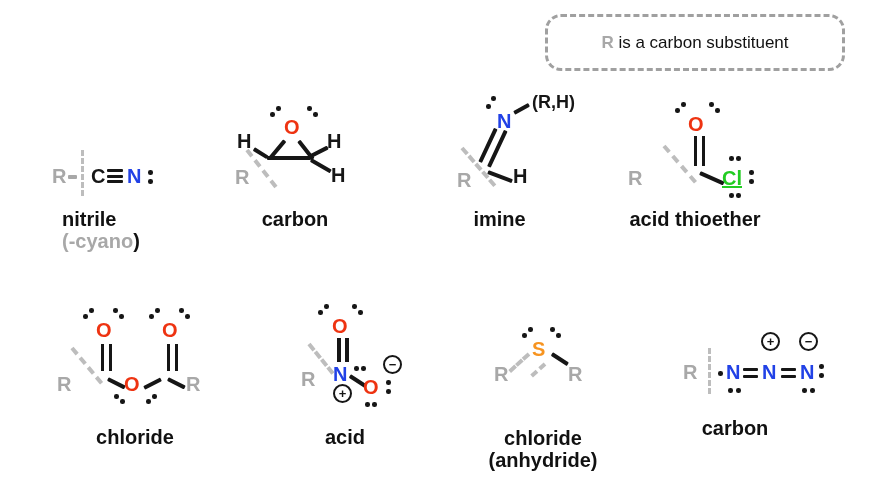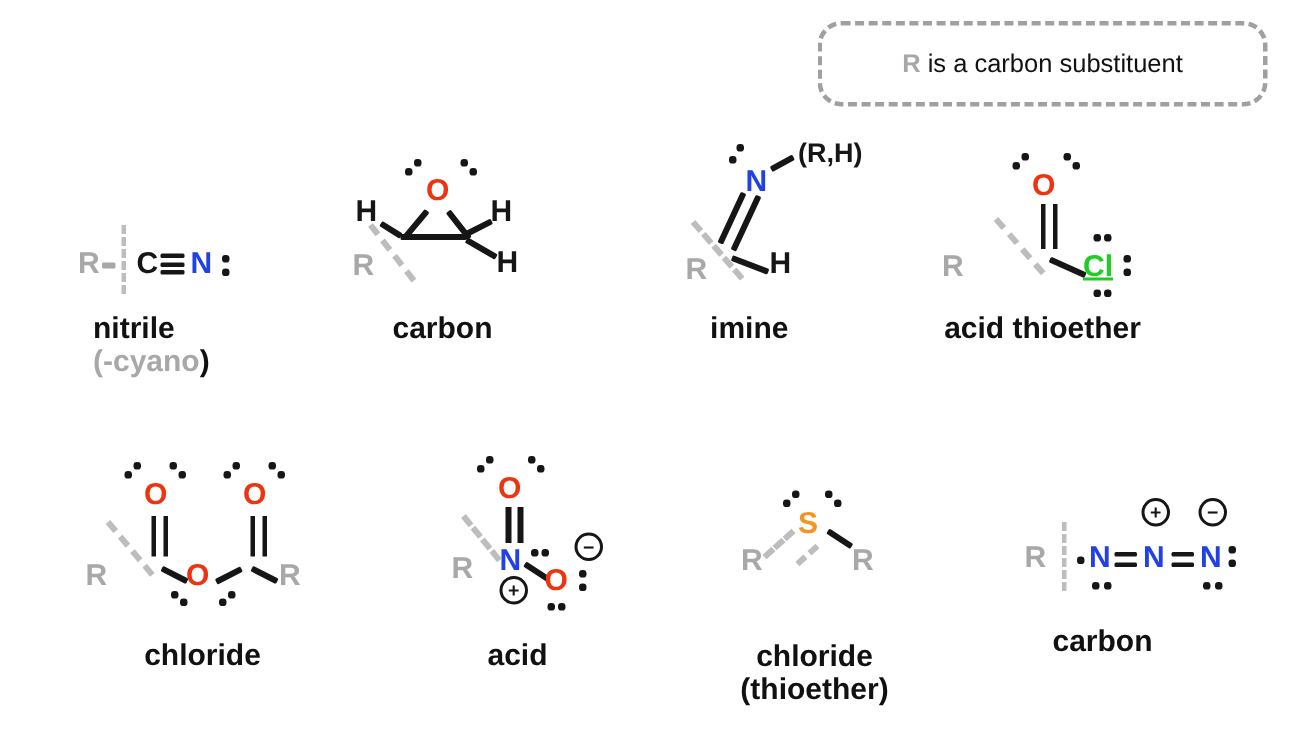--- a/index.html
+++ b/index.html
@@ -172,21 +172,21 @@
     <div class="dot" style="left:528px;top:327px;"></div>
     <div class="dot" style="left:550px;top:327px;"></div>
     <div class="dot" style="left:556px;top:333px;"></div>
     <span class="atom orange" style="left:532px;top:339px;">S</span>
     <div class="cut" style="left:529px;top:352px;width:26px;transform:rotate(138deg);"></div>
     <div class="cut" style="left:545px;top:362px;width:18px;transform:rotate(138deg);"></div>
     <span class="atom gray" style="left:494px;top:364px;">R</span>
     <div class="bond" style="left:552px;top:352px;width:19px;transform:rotate(33deg);"></div>
     <span class="atom gray" style="left:568px;top:364px;">R</span>
     <div class="lbl" style="left:478px;top:428px;width:130px;">chloride</div>
-    <div class="lbl" style="left:478px;top:450px;width:130px;">(thioether)</div>
+    <div class="lbl" style="left:478px;top:450px;width:130px;">(anhydride)</div>
   </div>
 
   <div>
     <span class="atom gray" style="left:683px;top:362px;">R</span>
     <div class="vdash" style="left:708px;top:348px;height:46px;"></div>
     <div class="dot" style="left:718px;top:371px;"></div>
     <span class="atom blue" style="left:726px;top:362px;">N</span>
     <div class="dot" style="left:728px;top:388px;"></div>
     <div class="dot" style="left:736px;top:388px;"></div>
     <div class="bond" style="left:743px;top:368px;width:15px;height:3.2px;"></div>

